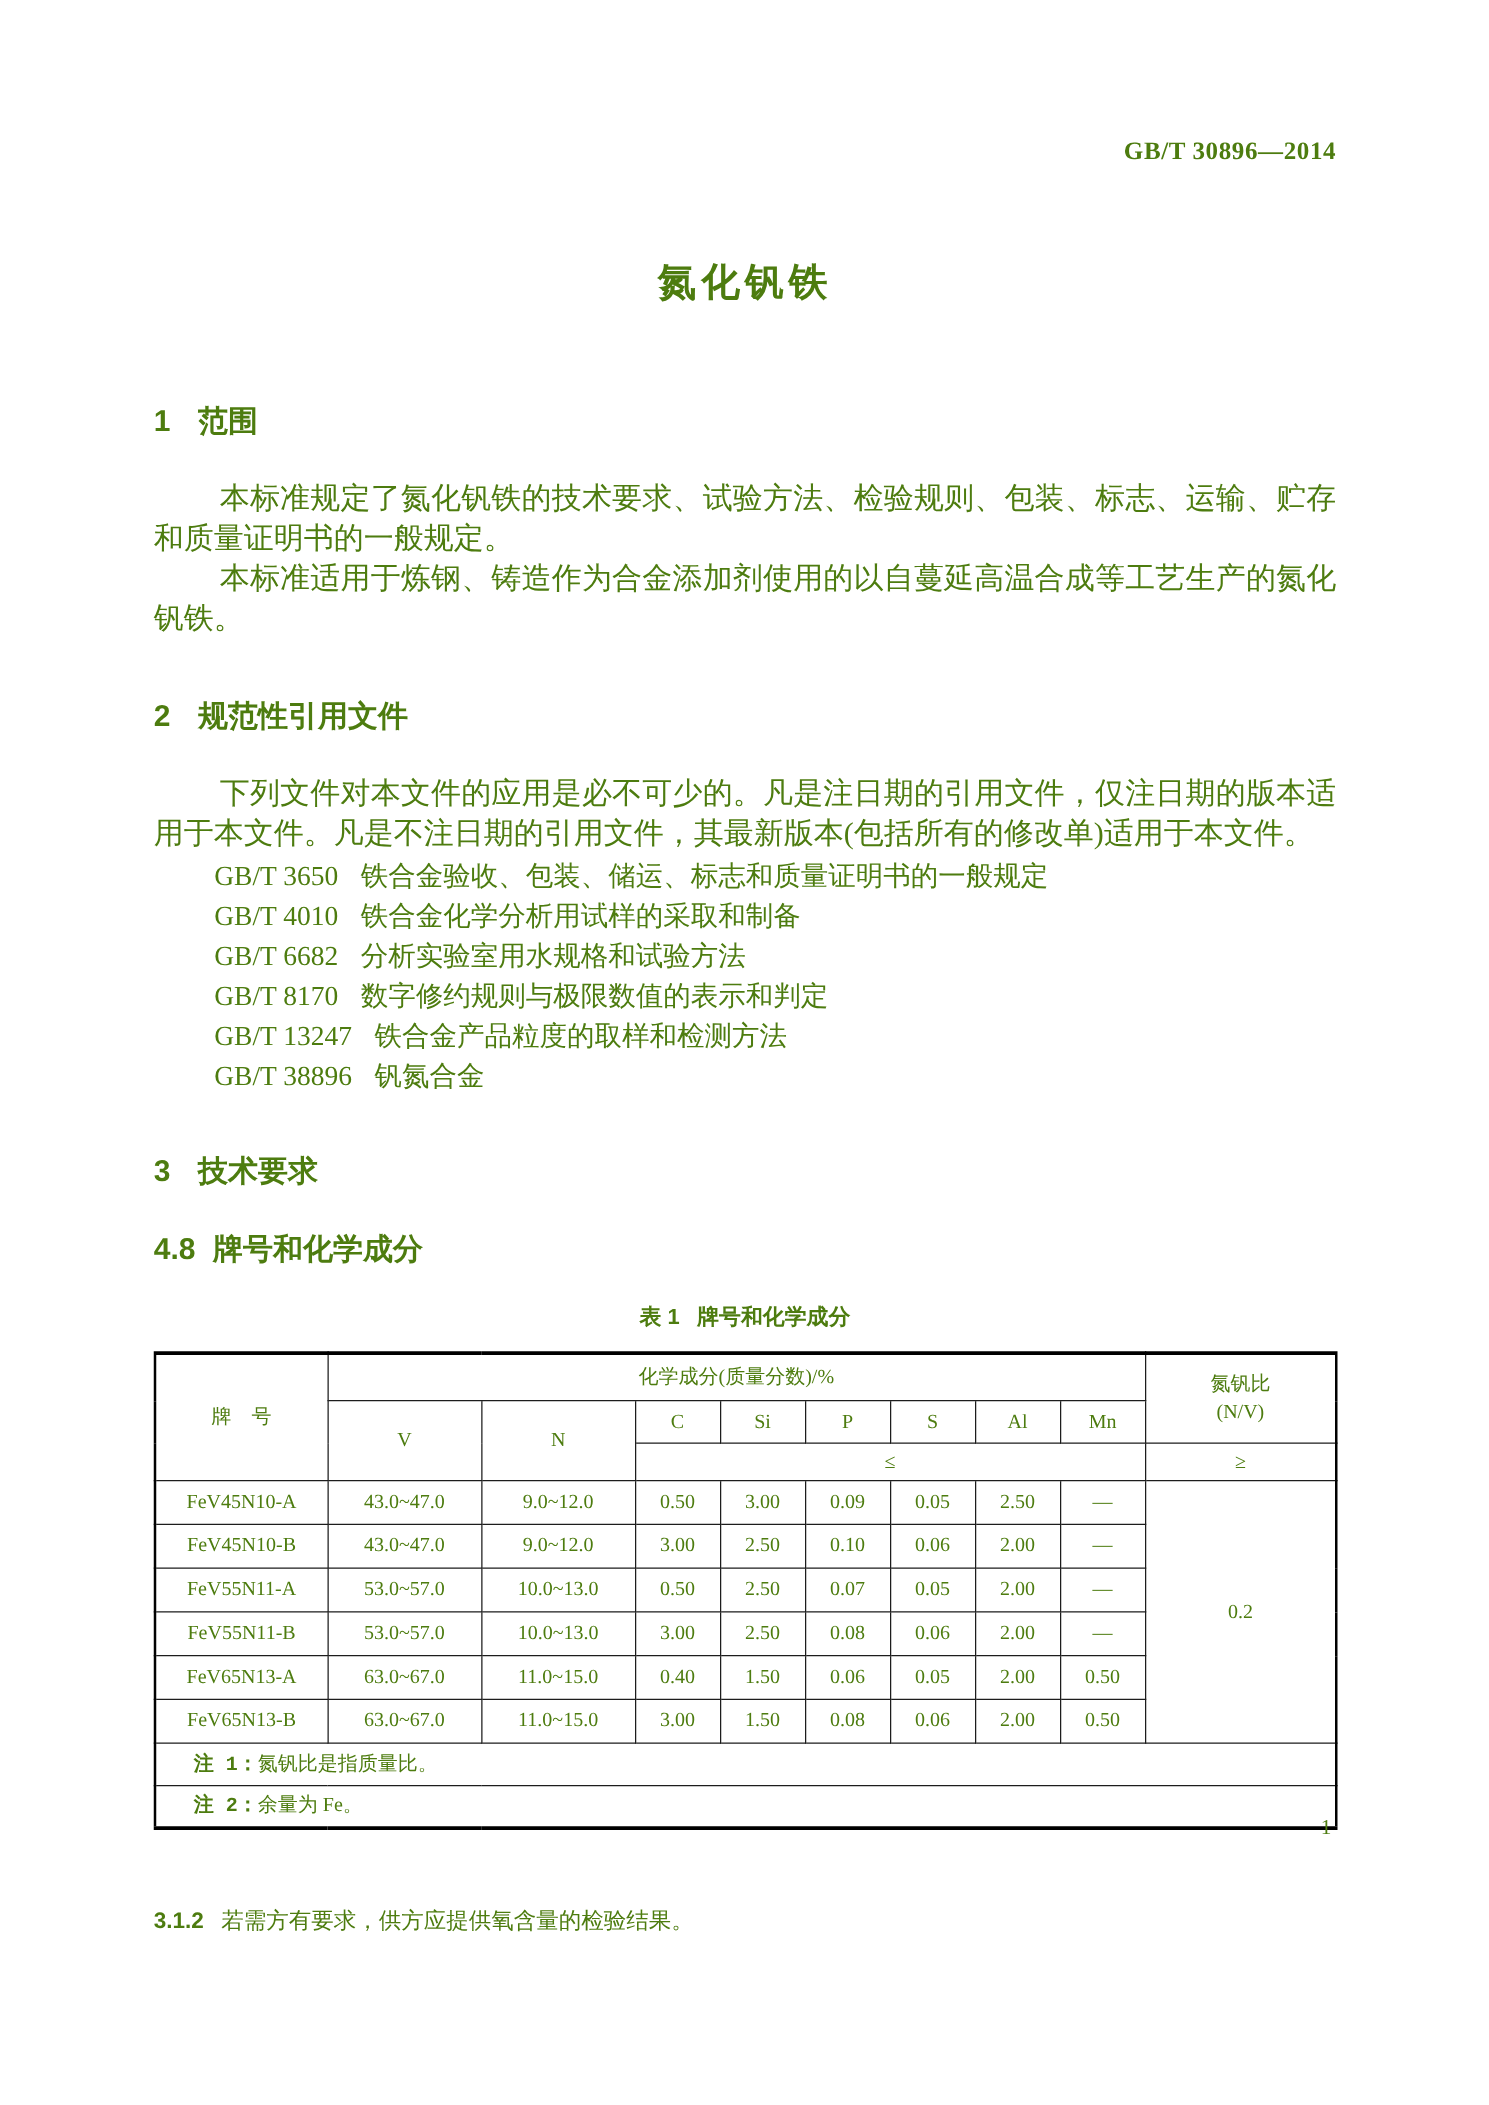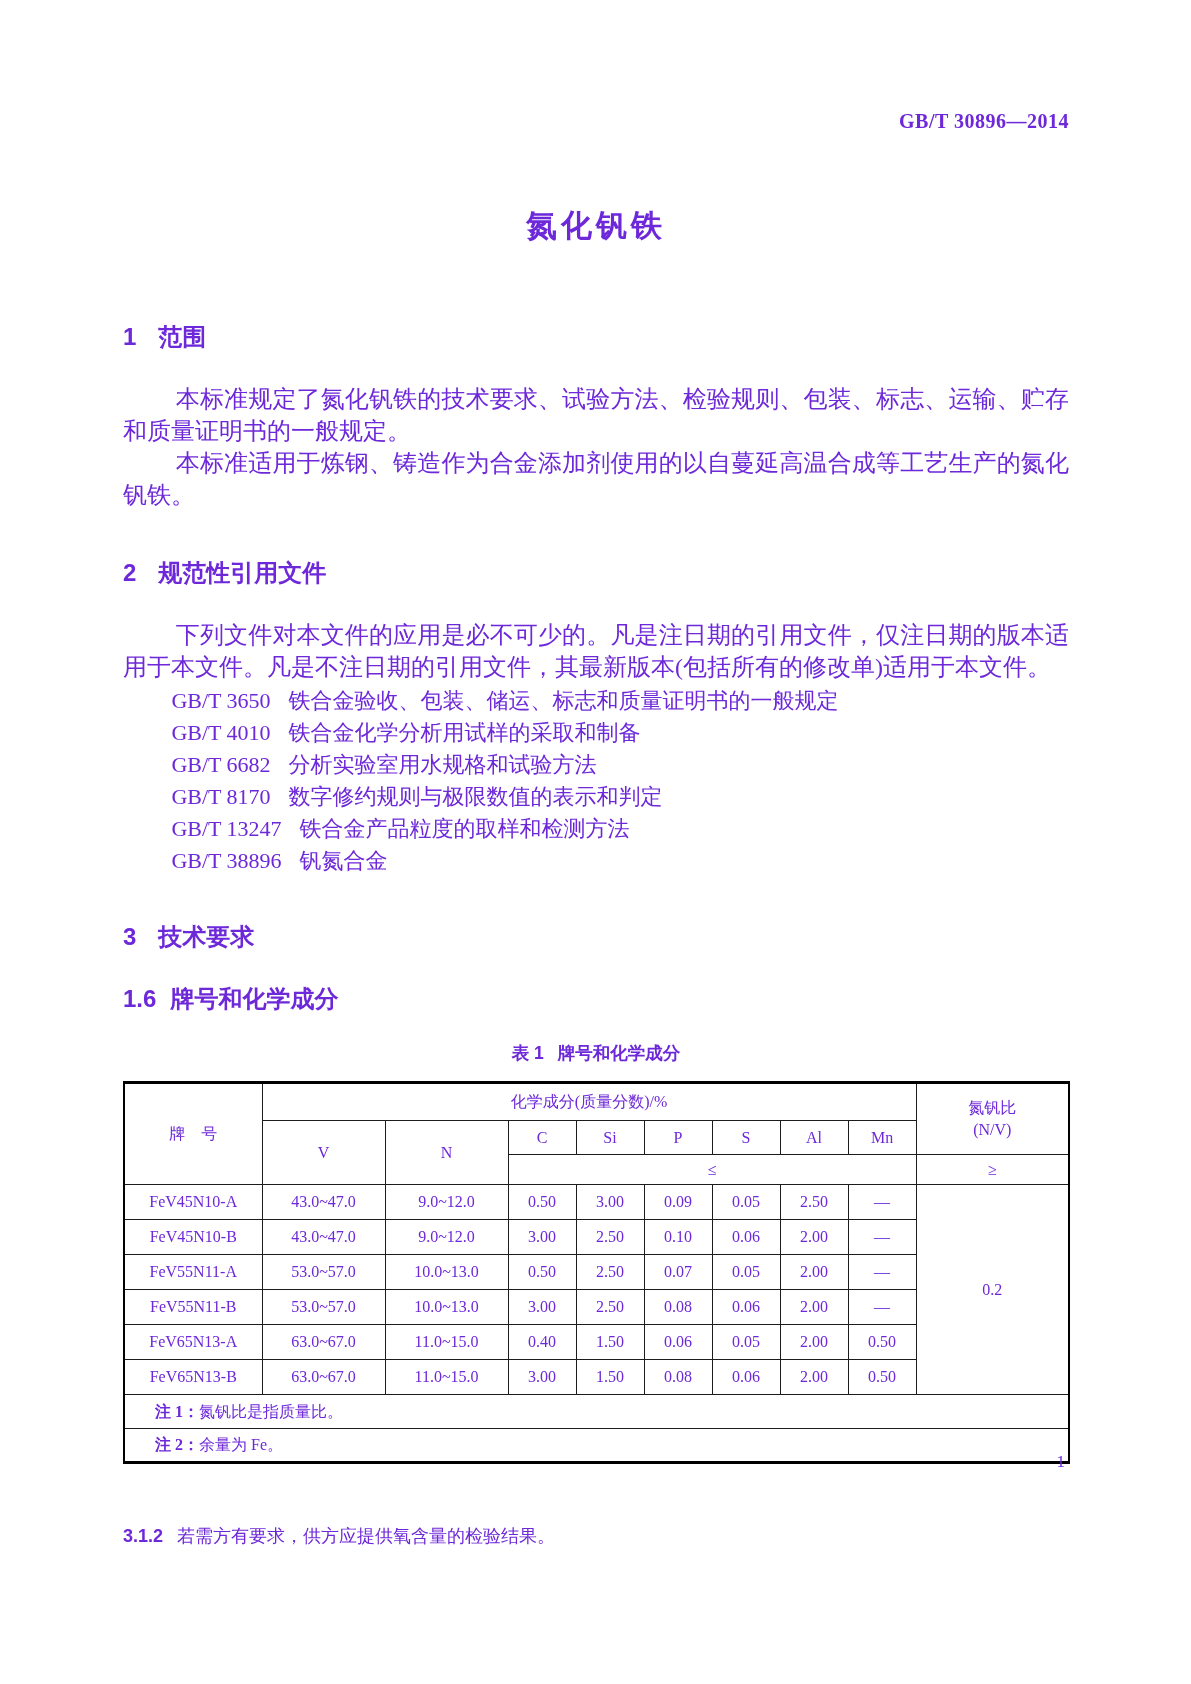--- a/index.html
+++ b/index.html
@@ -1,19 +1,19 @@
 <!DOCTYPE html>
 <html><head>
 <meta charset="utf-8">
 <style>
   * { box-sizing: border-box; margin: 0; padding: 0; }
   html, body { background: #ffffff; }
   .page {
     width: 1191px; height: 1684px; margin: 0 auto; background: #ffffff;
-    position: relative; color: #6d28d9;
+    position: relative; color: #4d7c0f;
     font-family: "Liberation Serif", "DejaVu Serif", serif;
   }
   .inner { padding: 110px 122px 0 123px; }
 
   .doc-number { text-align: right; font-size: 20px; font-weight: bold; letter-spacing: 0.5px; }
 
   .doc-title {
     margin-top: 72px; text-align: center; font-size: 31px; font-weight: bold;
     font-family: "Liberation Sans", "DejaVu Sans", sans-serif; letter-spacing: 4px;
   }
@@ -61,21 +61,21 @@
   .spec td {
     border: 1px solid #1c1c1c; text-align: center; vertical-align: middle;
     padding: 2px 2px; line-height: 22px;
   }
   .h1r td { height: 38px; }
   .h2r td { height: 34px; }
   .h3r td { height: 30px; }
   .dr td  { height: 35px; }
   .noter td { height: 34px; text-align: left; padding-left: 30px; }
   .ratio-cell div { line-height: 22px; }
-  .note-label { font-family: Liberation Serif, serif; font-weight: bold; }
+  .note-label { font-family: Liberation Mono, monospace; font-weight: bold; }
 
   .page-num { position: absolute; right: 126px; top: 1452px; font-size: 17px; }
 </style>
 </head>
 <body>
 
 <div class="page">
   <div class="inner">
 
     <div class="doc-number">GB/T 30896—2014</div>
@@ -95,21 +95,21 @@
       <div class="ref-line"><span class="ref-code">GB/T 3650</span><span>铁合金验收、包装、储运、标志和质量证明书的一般规定</span></div>
       <div class="ref-line"><span class="ref-code">GB/T 4010</span><span>铁合金化学分析用试样的采取和制备</span></div>
       <div class="ref-line"><span class="ref-code">GB/T 6682</span><span>分析实验室用水规格和试验方法</span></div>
       <div class="ref-line"><span class="ref-code">GB/T 8170</span><span>数字修约规则与极限数值的表示和判定</span></div>
       <div class="ref-line"><span class="ref-code">GB/T 13247</span><span>铁合金产品粒度的取样和检测方法</span></div>
       <div class="ref-line"><span class="ref-code">GB/T 38896</span><span>钒氮合金</span></div>
     </div>
 
     <h2 class="sec sec-3"><span class="num">3</span><span>技术要求</span></h2>
 
-    <h3 class="subsec sub-31"><span class="num">1.6</span><span>牌号和化学成分</span></h3>
+    <h3 class="subsec sub-31"><span class="num">4.8</span><span>牌号和化学成分</span></h3>
 
 
     <div class="tbl-caption"><span class="cap-label">表 1</span><span>牌号和化学成分</span></div>
 
     <table class="spec">
       <colgroup>
         <col style="width:138px">
           <col style="width:123px">
           <col style="width:123px">
         <col style="width:68px">

